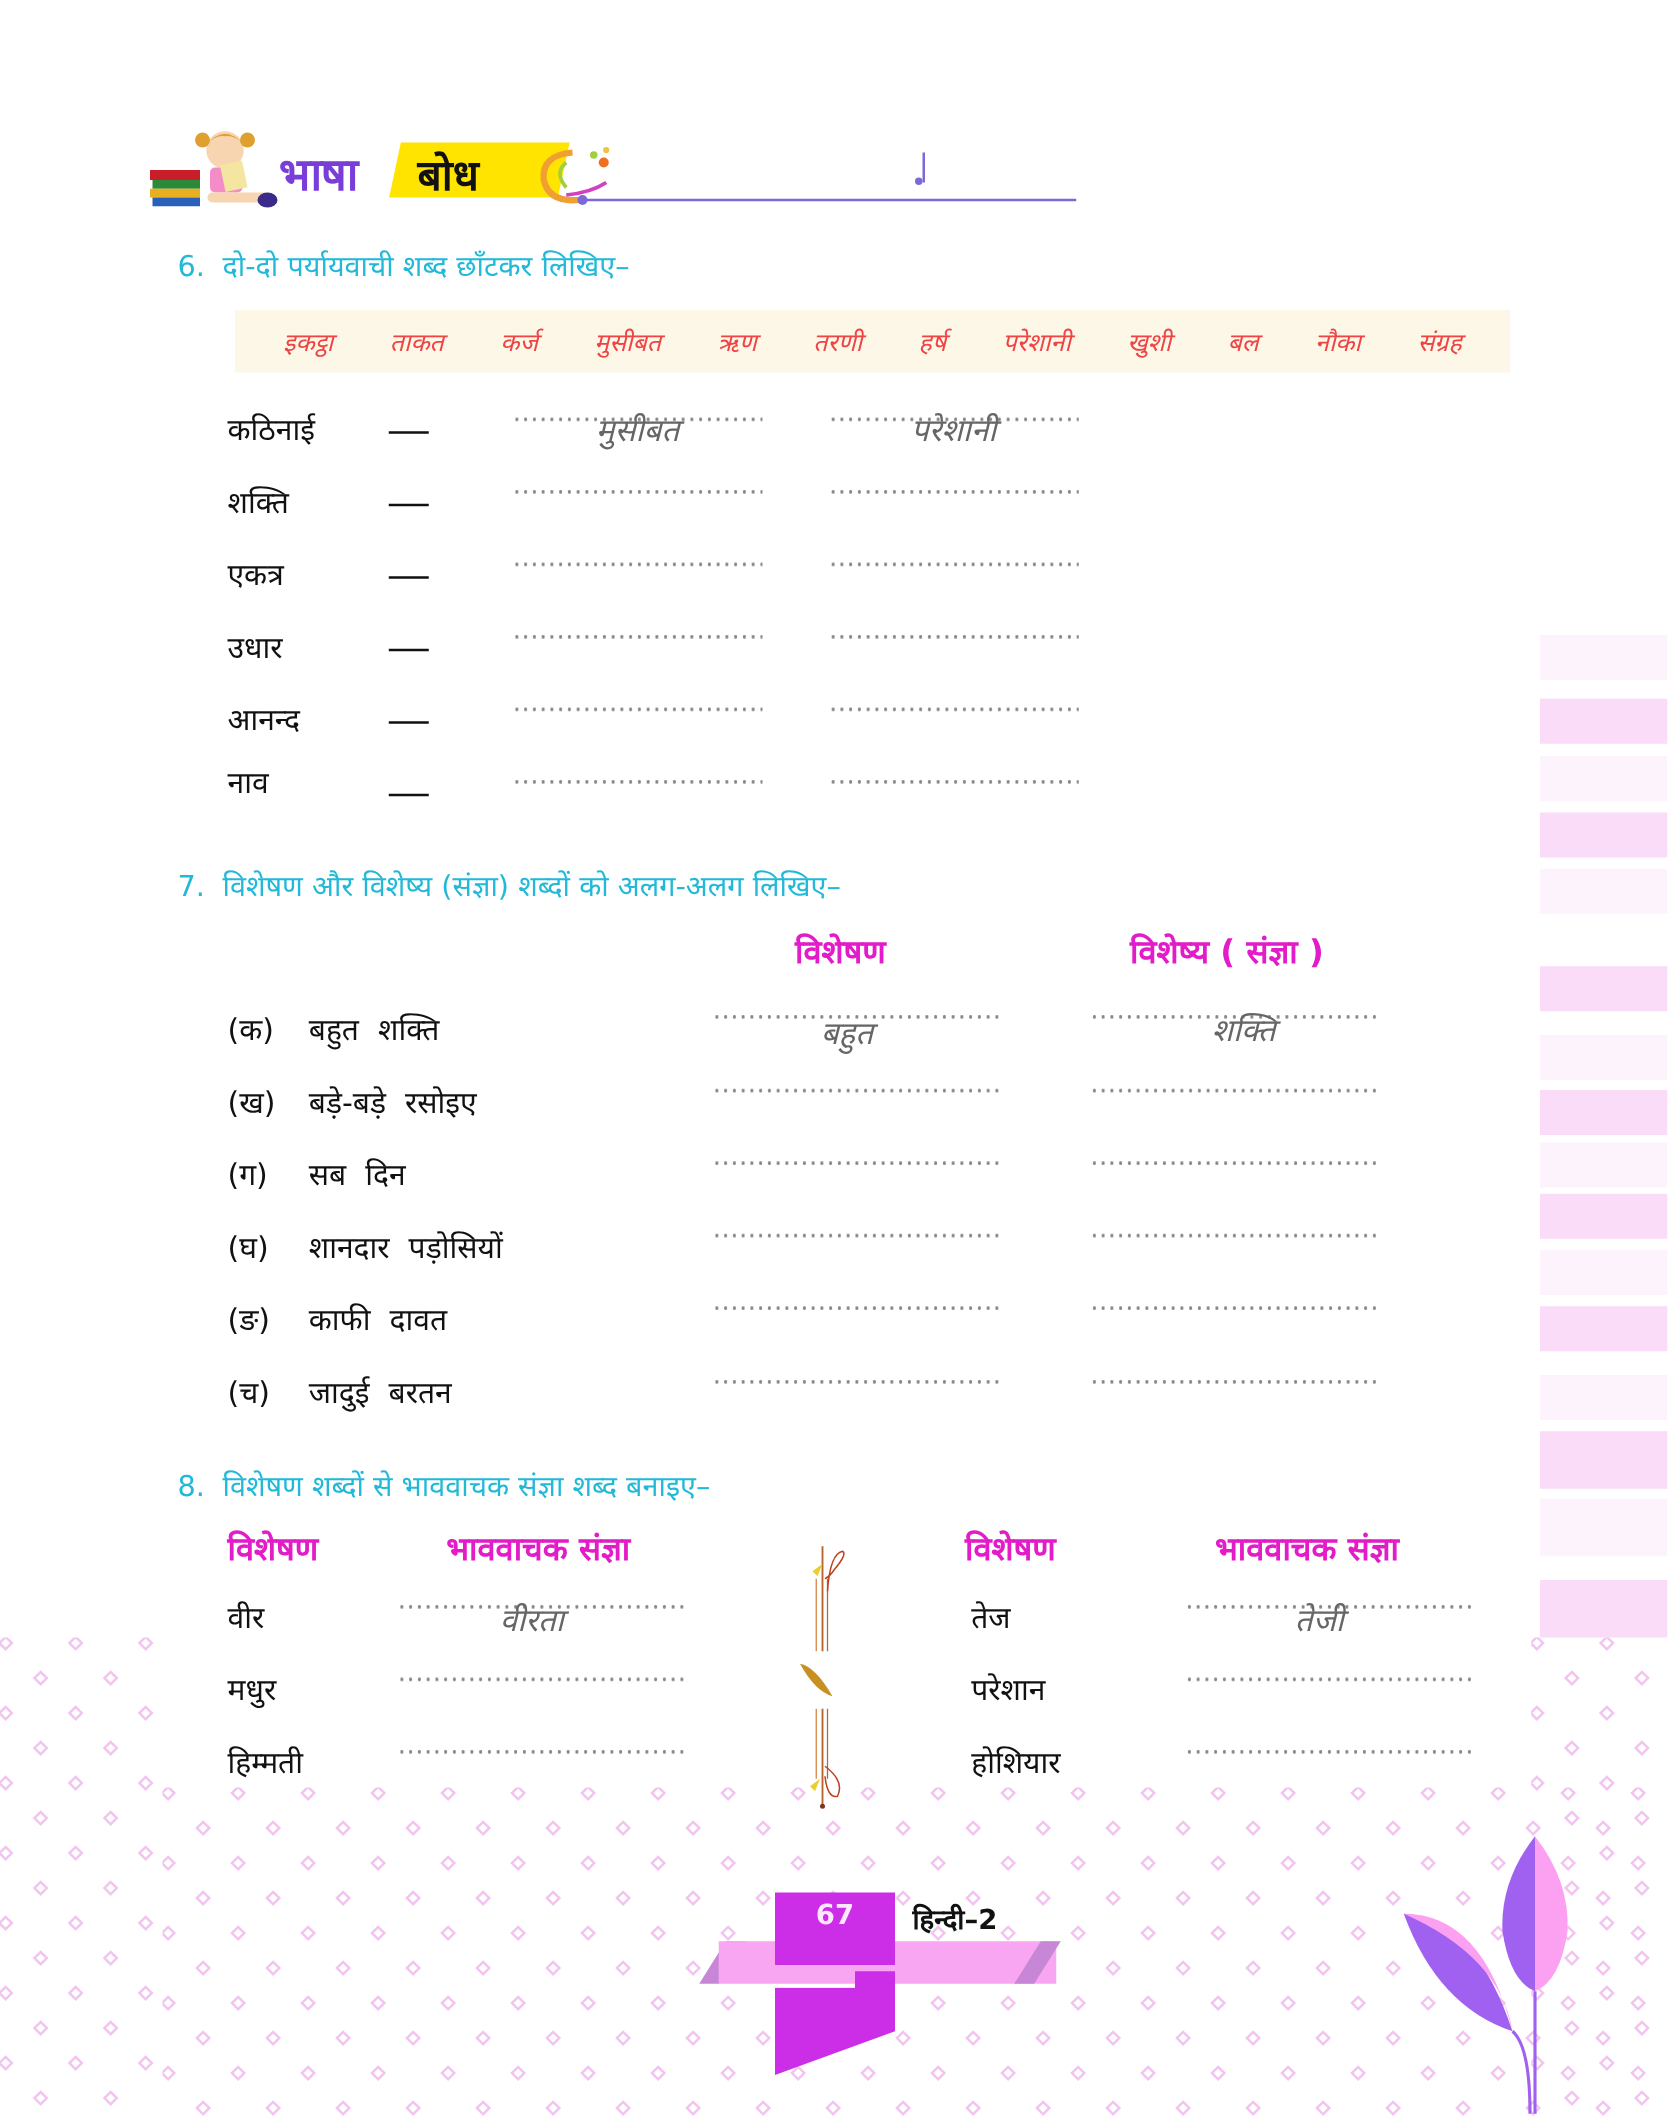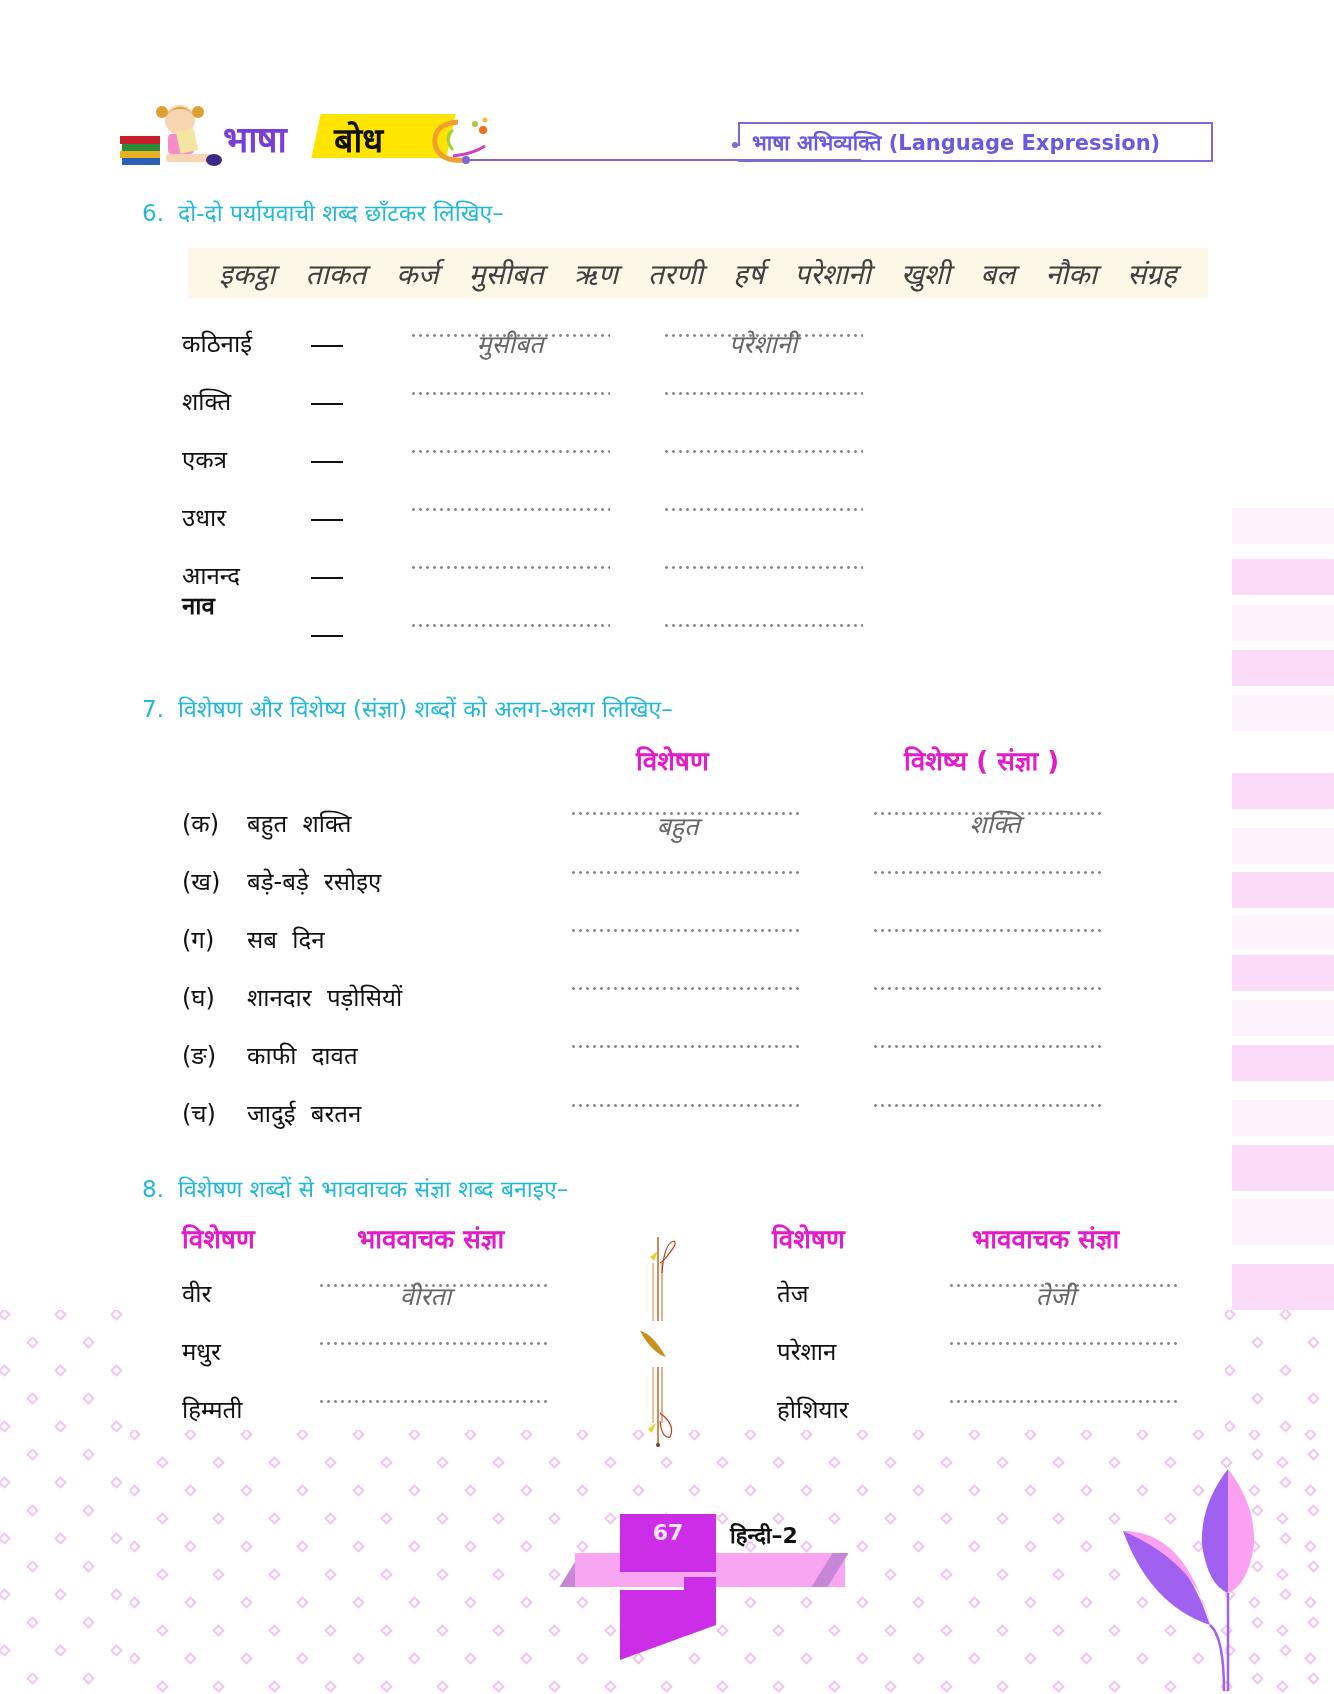--- a/index.html
+++ b/index.html
@@ -36,21 +36,21 @@
 
   
   .q-title { position: absolute; font-size: 23px; color: #22b8d8; white-space: nowrap; }
   .q-num { display: inline-block; width: 36px; }
 
   .word-bank {
     position: absolute; left: 188px; top: 248px; width: 1020px; height: 50px;
     background: #fdf7e8; display: flex; align-items: center; justify-content: space-around;
     padding: 0 16px;
   }
-  .word-bank span { font-size: 28px; font-style: italic; color: #404040; }
+  .word-bank span { font-size: 20px; font-style: italic; color: #ef4444; }
 
   .row-label { position: absolute; font-size: 24px; color: #111; white-space: nowrap; }
   .dash { position: absolute; width: 32px; height: 2px; background: #111; }
   .dots { position: absolute; height: 3px;
     background-image: radial-gradient(circle, #888 1.2px, transparent 1.6px);
     background-size: 7px 3px; background-repeat: repeat-x; }
   .answer { position: absolute; font-size: 25px; font-style: italic; color: #666; white-space: nowrap; text-align: center; }
   .col-head { position: absolute; font-size: 26px; font-weight: bold; color: #e21cc8; white-space: nowrap; }
 
   
@@ -396,21 +396,20 @@
     <path d="M40 20 Q30 28 40 40" fill="none" stroke="#a0d040" stroke-width="3"></path>
     <path d="M40 46 Q60 44 72 36" fill="none" stroke="#d040c0" stroke-width="3"></path>
     <circle cx="62" cy="14" r="3" fill="#a0d040"></circle>
     <circle cx="70" cy="20" r="4" fill="#f07020"></circle>
     <circle cx="72" cy="10" r="2.5" fill="#f0c040"></circle>
   </svg>
   <div class="header-dot"></div>
   <div class="header-line"></div>
   <div class="chapter-hook"></div>
   <div class="chapter-hook-dot"></div>
-  <div class="chapter-box">भाषा अभिव्यक्ति (Language Expression)</div>
 </div>
 
 <div class="q-title" style="left:142px;top:196px;">
   <span class="q-num">6.</span><span>दो-दो पर्यायवाची शब्द छाँटकर लिखिए–</span>
 </div>
 
 <div class="word-bank">
   <span>इकट्ठा</span>
   <span>ताकत</span>
   <span>कर्ज</span>
@@ -451,21 +450,21 @@
   <div class="dots" style="left:410px;top:508px;width:200px;"></div>
   <div class="dots" style="left:663px;top:508px;width:200px;"></div>
 </div>
 <div>
   <span class="row-label" style="left:182px;top:558px;">आनन्द</span>
   <div class="dash" style="left:311px;top:577px;"></div>
   <div class="dots" style="left:410px;top:566px;width:200px;"></div>
   <div class="dots" style="left:663px;top:566px;width:200px;"></div>
 </div>
 <div>
-  <span class="row-label" style="left:182px;top:588px;font-weight:bold;">नाव</span>
+  <span class="row-label" style="left:182px;top:608px;">नाव</span>
   <div class="dash" style="left:311px;top:635px;"></div>
   <div class="dots" style="left:410px;top:624px;width:200px;"></div>
   <div class="dots" style="left:663px;top:624px;width:200px;"></div>
 </div>
 
 <div class="q-title" style="left:142px;top:692px;">
   <span class="q-num">7.</span><span>विशेषण और विशेष्य (संज्ञा) शब्दों को अलग-अलग लिखिए–</span>
 </div>
 <span class="col-head" style="left:636px;top:742px;">विशेषण</span>
 <span class="col-head" style="left:904px;top:742px;">विशेष्य ( संज्ञा )</span>

